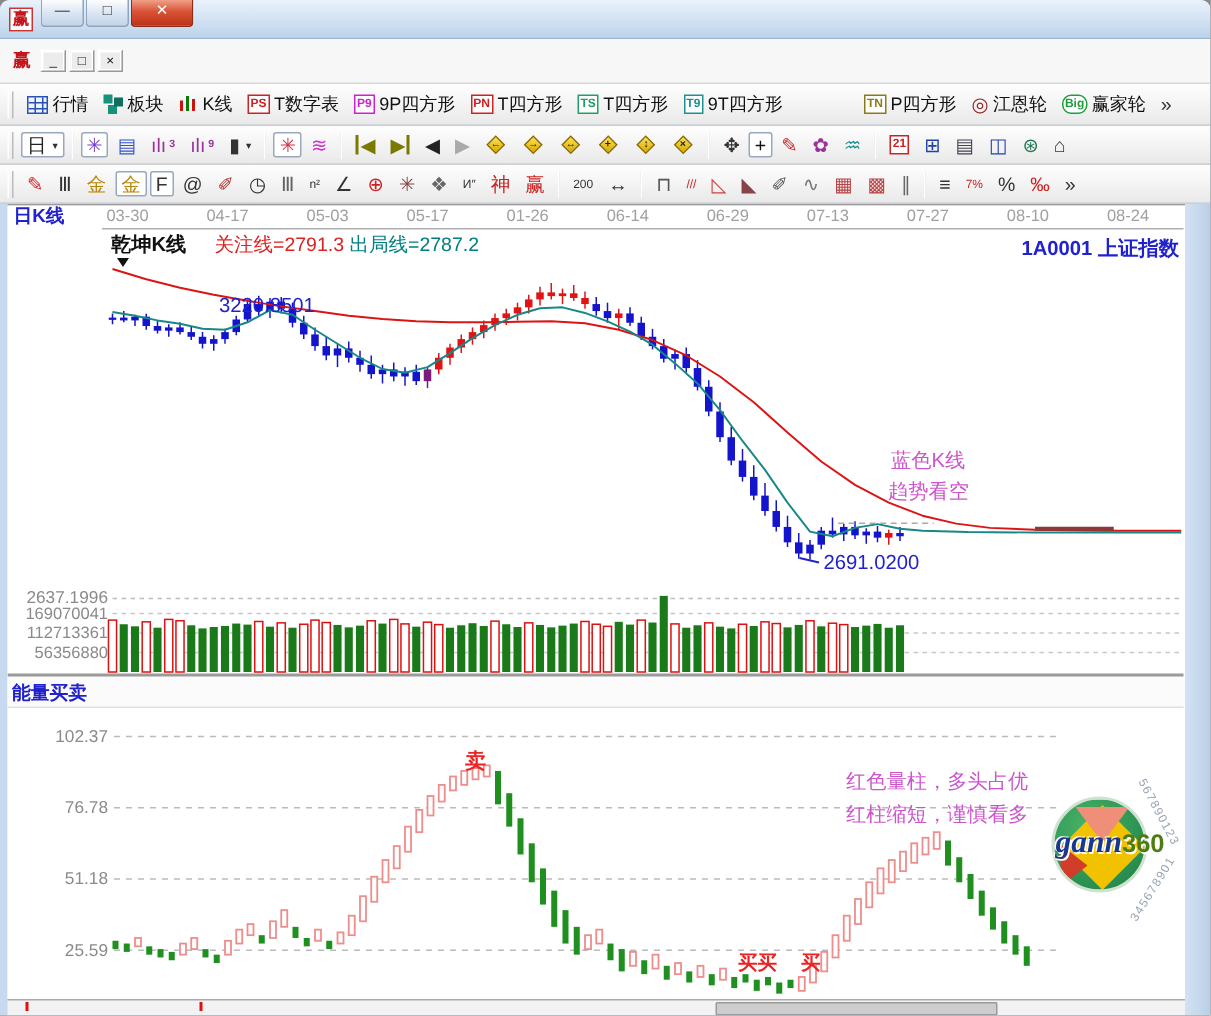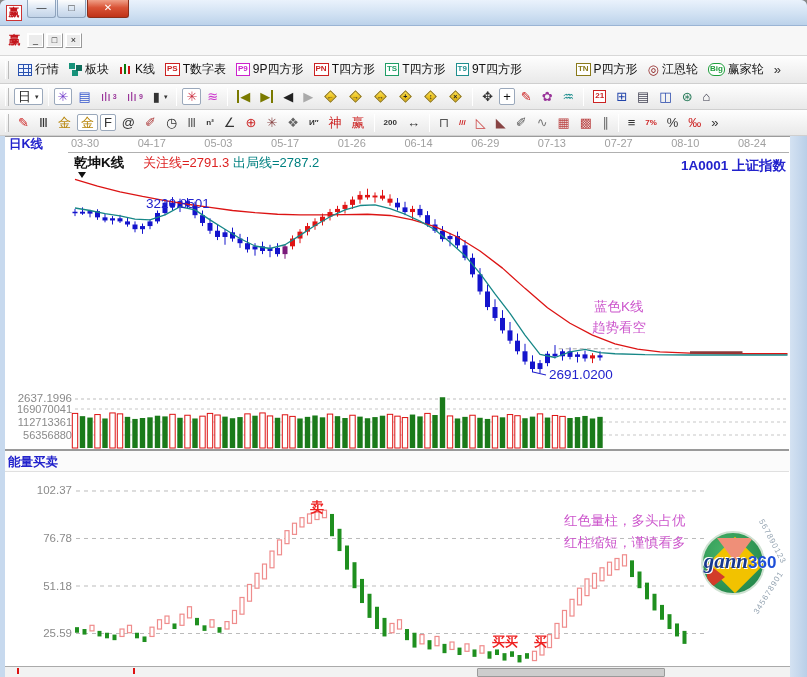--- a/index.html
+++ b/index.html
@@ -36,21 +36,21 @@
     border-bottom:1px solid #cfcfcf;display:flex;align-items:center;padding:0 4px;overflow:hidden;}
   .tb1{top:56px;height:28px;}
   .tb2{top:84px;height:26px;}
   .tb3{top:110px;height:26px;}
   .grip{width:4px;height:18px;margin:0 4px 0 1px;border-left:1px solid #fff;border-right:1px solid #bbb;}
   .tbtn{display:inline-flex;align-items:center;gap:3px;padding:1px 3px;margin:0 1px;border:1px solid transparent;
     border-radius:2px;font-size:12px;color:#111;cursor:pointer;white-space:nowrap;}
   .tbtn.framed{border-color:#9aa8bb;background:#fff;}
   .sep{width:1px;height:18px;background:#c9c9c9;border-right:1px solid #fff;margin:0 4px;}
   .gl{font-size:13px;line-height:1;}
-  .gl.tiny{font-size:8px;font-weight:bold;letter-spacing:0;}
+  .gl.tiny{font-size:8px;font-weight:normal;letter-spacing:0;}
   .bx{font:bold 8px/1.3 "Liberation Sans",sans-serif;border:1px solid currentColor;padding:0 1px;background:#fff;}
   .bx.round{border-radius:6px;}
   .caret{font-size:7px;color:#333;margin-left:1px;}
   .sub{font-size:7px;font-weight:bold;margin-left:-1px;}
   .ic-table{width:14px;height:12px;border:1px solid #2a52b0;
     background:linear-gradient(#2a52b0,#2a52b0) 0 3px/14px 1px no-repeat,
                linear-gradient(#2a52b0,#2a52b0) 0 7px/14px 1px no-repeat,
                linear-gradient(#2a52b0,#2a52b0) 4px 0/1px 12px no-repeat,
                linear-gradient(#2a52b0,#2a52b0) 9px 0/1px 12px no-repeat,#eef4ff;}
   .ic-blocks{width:13px;height:13px;
@@ -77,21 +77,21 @@
   .logo .circle{position:absolute;left:4px;top:4px;width:64px;height:64px;border-radius:50%;
     background:radial-gradient(circle at 35% 30%,#46b268,#1d7f45);border:2px solid #cfe2d2;overflow:hidden;}
   .logo .diam{position:absolute;left:12px;top:12px;width:40px;height:40px;background:#f2c200;transform:rotate(45deg);}
   .logo .tri{position:absolute;left:14px;top:5px;width:0;height:0;border-left:18px solid transparent;
     border-right:18px solid transparent;border-top:24px solid #ef8f78;}
   .logo .tri2{position:absolute;left:4px;top:30px;width:0;height:0;border-top:14px solid transparent;
     border-bottom:14px solid transparent;border-left:18px solid #d23c2a;}
   .logo .band{position:absolute;left:-8px;top:22px;width:102px;text-align:center;white-space:nowrap;}
   .logo .g{font:italic bold 21px "Liberation Serif","DejaVu Serif",serif;color:#18388f;
     text-shadow:1px 1px 0 #fff,-1px -1px 0 #fff;}
-  .logo .n{font:bold 17px "Liberation Sans",sans-serif;color:#1d4ed8;text-shadow:1px 1px 0 #fff;}
+  .logo .n{font:bold 17px "Liberation Sans",sans-serif;color:#4d7c0f;text-shadow:1px 1px 0 #fff;}
   .logo .digits{position:absolute;color:#95a4b2;font-size:8px;letter-spacing:1px;white-space:nowrap;}
   .logo .d1{right:-14px;top:10px;transform:rotate(62deg);}
   .logo .d2{right:-10px;bottom:6px;transform:rotate(-58deg);}
   
   .hscroll{position:absolute;left:5px;top:666px;width:785px;height:11px;background:#f2f2f2;
     border-top:1px solid #aaa;}
   .hscroll .thumb{position:absolute;left:472px;top:1px;width:188px;height:9px;background:#cdcdcd;
     border:1px solid #9a9a9a;border-radius:1px;cursor:pointer;}
   .hscroll .tick{position:absolute;top:1px;width:2px;height:6px;background:#dd1111;}
   .hscroll .t1{left:12px;} .hscroll .t2{left:128px;}

